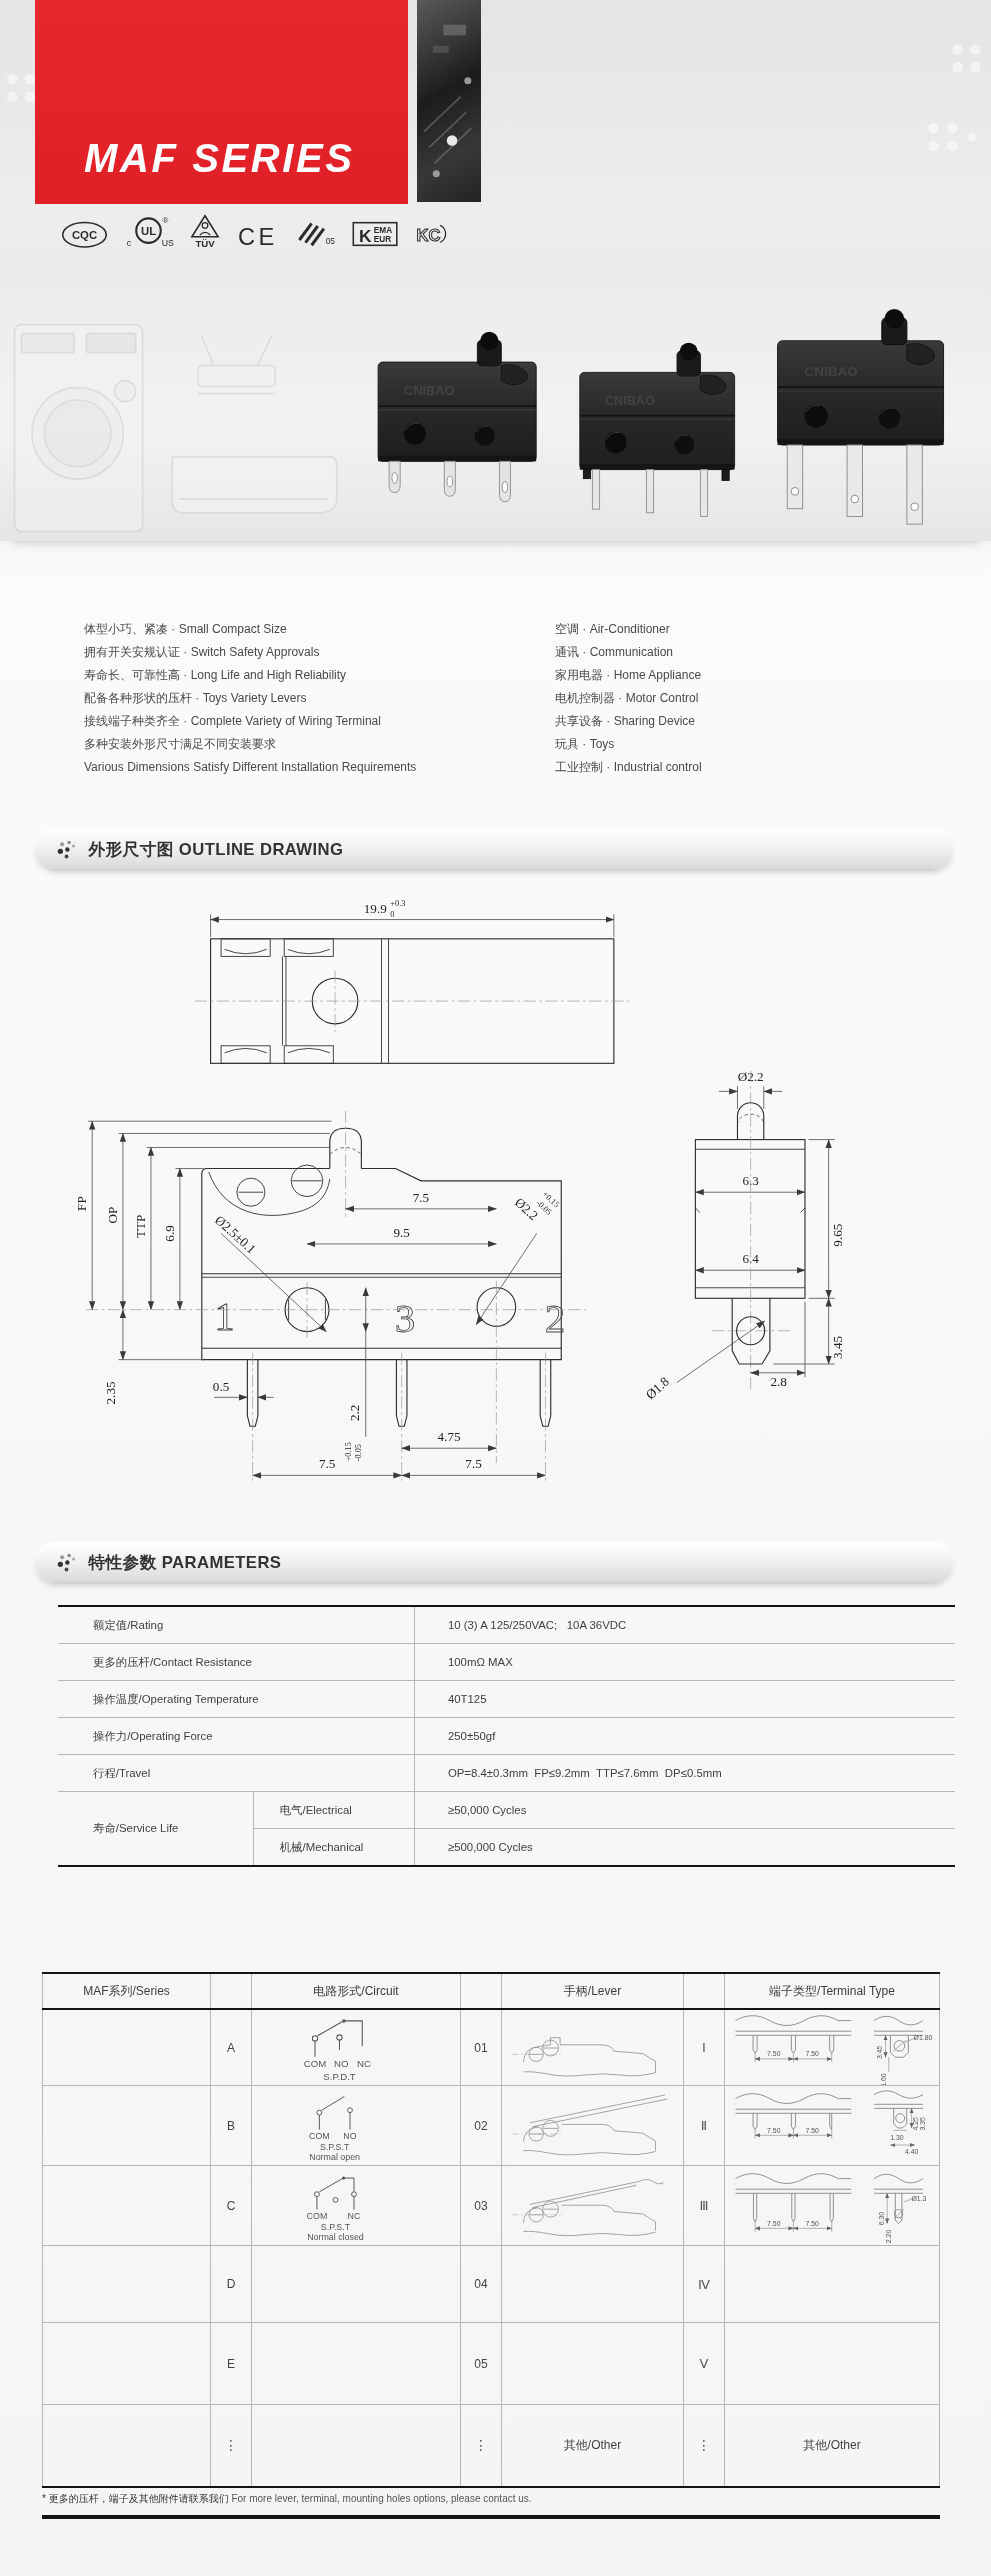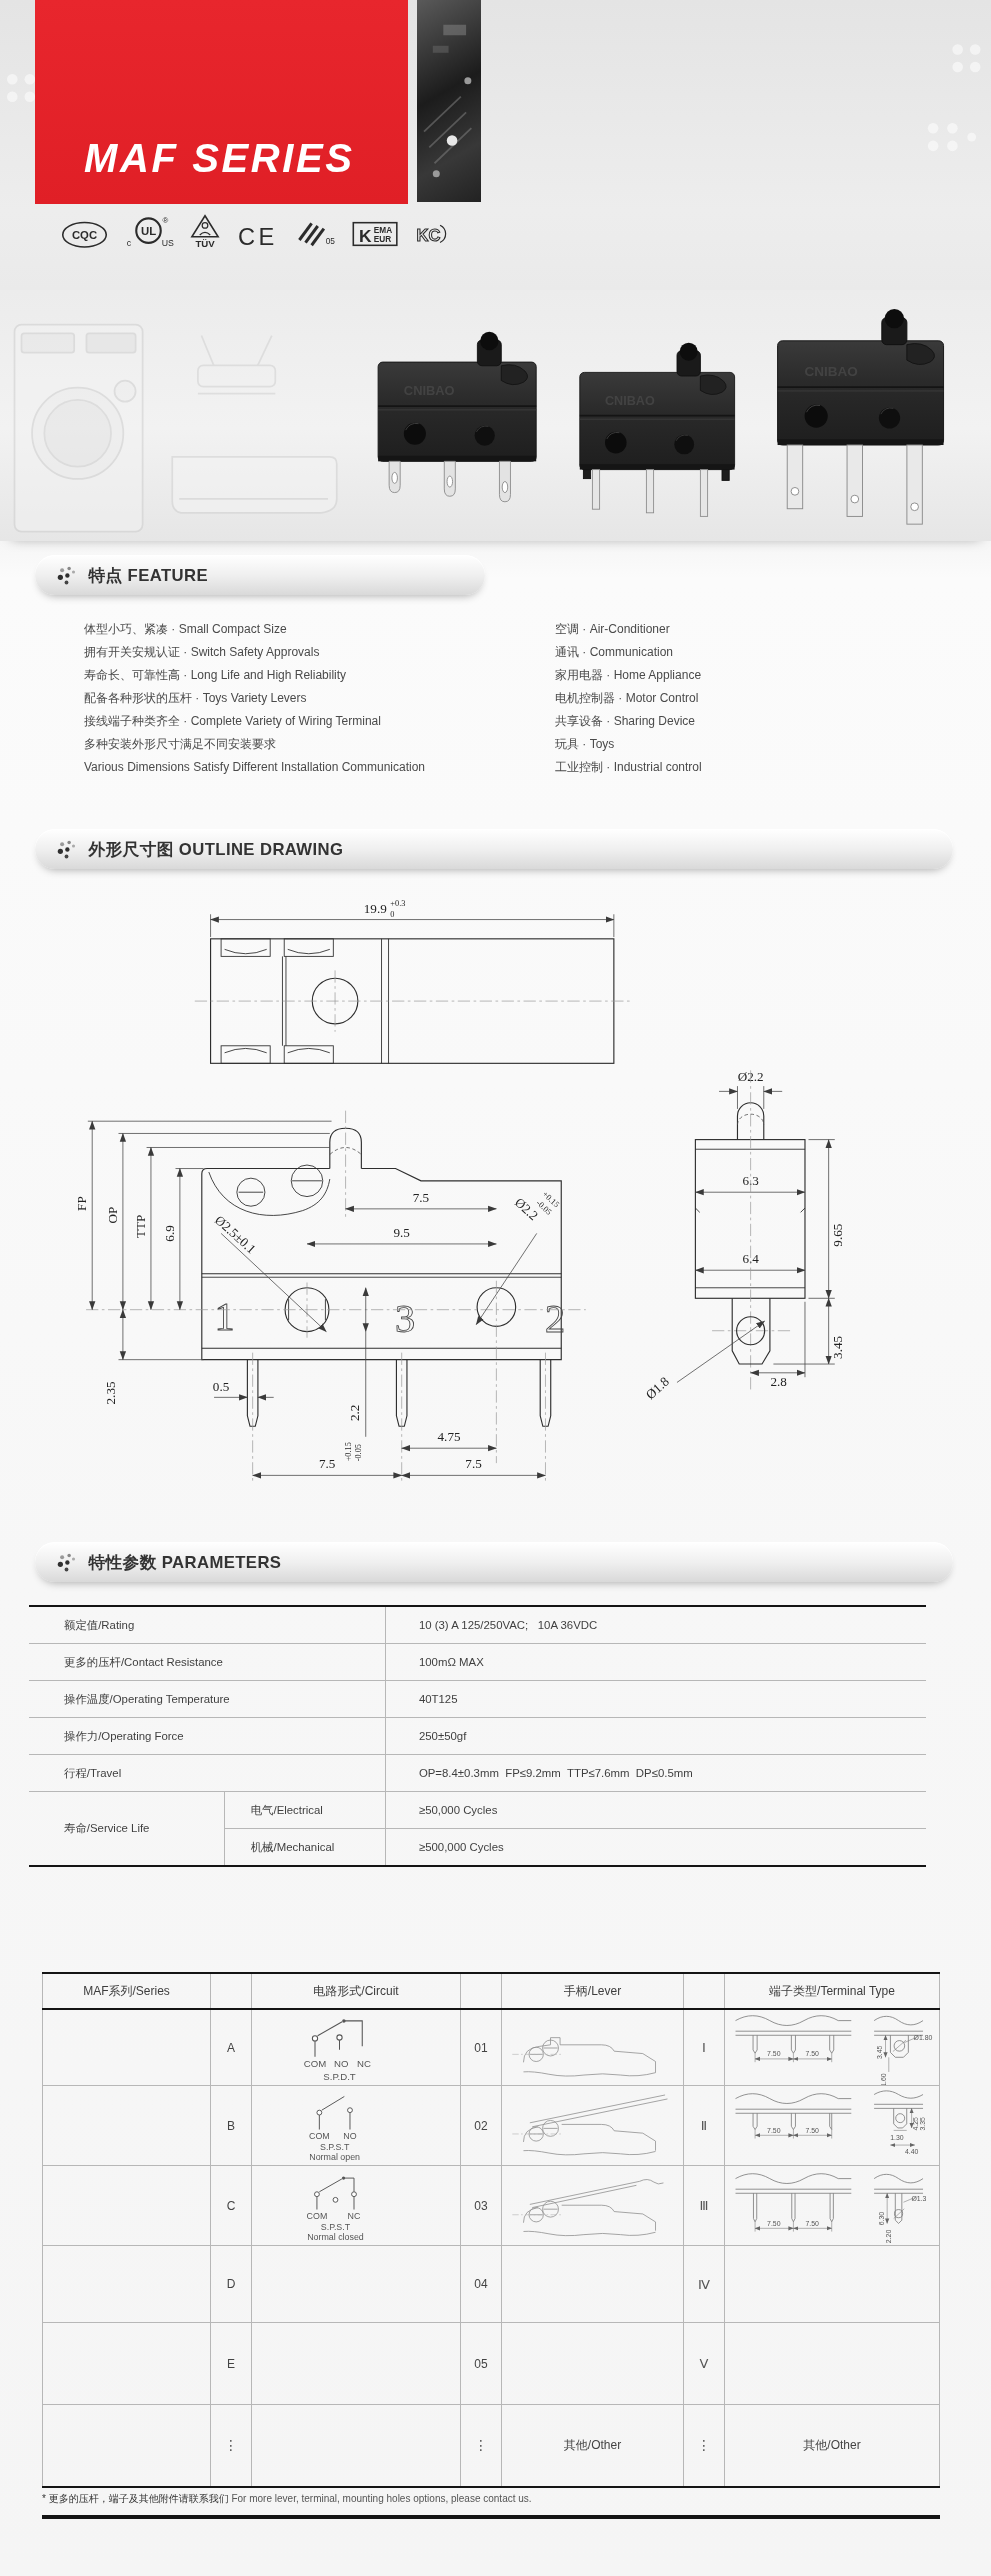--- a/index.html
+++ b/index.html
@@ -32,21 +32,21 @@
   .ol{stroke:#2e2e2e;fill:none;stroke-width:1.3;}
   .ol2{stroke:#2e2e2e;fill:none;stroke-width:1;}
   .dm{stroke:#4a4a4a;fill:none;stroke-width:.9;}
   .dsh{stroke:#4a4a4a;fill:none;stroke-width:.9;stroke-dasharray:4 3;}
   .cl{stroke:#999;fill:none;stroke-width:.8;stroke-dasharray:14 4 3 4;}
   .dt{font:15px "Liberation Serif",serif;fill:#222;}
   .dts{font:9.5px "Liberation Serif",serif;fill:#222;}
   .dnum{font:46px "Liberation Serif",serif;fill:none;stroke:#444;stroke-width:1;}
   
   table{border-collapse:collapse;}
-  .ptable{position:absolute;left:29px;top:1605px;width:897px;table-layout:fixed;
+  .ptable{position:absolute;left:58px;top:1605px;width:897px;table-layout:fixed;
           border-top:2.6px solid #141414;border-bottom:2.6px solid #141414;font-size:11.4px;color:#3f3f3f;}
   .ptable td{height:34px;border-top:0.9px solid #b7b7b7;}
   .ptable tr:first-child td{border-top:none;}
   .p-label{padding-left:35px;}
   .p-sub{border-left:0.9px solid #b7b7b7;padding-left:26px;}
   .p-value{border-left:0.9px solid #b7b7b7;padding-left:33px;white-space:pre;}
   
   .otable{position:absolute;left:42px;top:1972px;width:898px;table-layout:fixed;
           border-top:2.6px solid #141414;border-bottom:2.6px solid #141414;font-size:12px;color:#444;}
   .otable td{border:0.9px solid #b7b7b7;text-align:center;vertical-align:middle;padding:0;}
@@ -235,40 +235,29 @@
         <rect x="22" y="144" width="16" height="66"></rect>
           <circle cx="30" cy="192" r="4" fill="#fff"></circle>
         <rect x="84" y="144" width="16" height="74"></rect>
           <circle cx="92" cy="200" r="4" fill="#fff"></circle>
         <rect x="146" y="144" width="16" height="82"></rect>
           <circle cx="154" cy="208" r="4" fill="#fff"></circle>
       </g>
     </svg>
   </div>
 
-  <div class="pill" style="left:35px;top:555px;width:450px">
-    <svg width="21" height="21" viewBox="0 0 24 24">
-      <circle cx="7" cy="6" r="2.3" fill="#999"></circle>
-        <circle cx="15" cy="4" r="2" fill="#888"></circle>
-        <circle cx="5" cy="14" r="3" fill="#2f2f2f"></circle>
-        <circle cx="13" cy="12" r="2.5" fill="#2f2f2f"></circle>
-        <circle cx="20" cy="8" r="1.8" fill="#aaa"></circle>
-        <circle cx="12" cy="20" r="2.2" fill="#444"></circle>
-    </svg>
-    <span class="t">特点 FEATURE</span>
-  </div>
 
   <div class="plist" style="left:84px;top:618px">
     <div>体型小巧、紧凑 · Small Compact Size</div>
     <div>拥有开关安规认证 · Switch Safety Approvals</div>
     <div>寿命长、可靠性高 · Long Life and High Reliability</div>
     <div>配备各种形状的压杆 · Toys Variety Levers</div>
     <div>接线端子种类齐全 · Complete Variety of Wiring Terminal</div>
     <div>多种安装外形尺寸满足不同安装要求</div>
-    <div>Various Dimensions Satisfy Different Installation Communication</div>
+    <div>Various Dimensions Satisfy Different Installation Requirements</div>
   </div>
   <div class="plist" style="left:555px;top:618px">
     <div>空调 · Air-Conditioner</div>
     <div>通讯 · Communication</div>
     <div>家用电器 · Home Appliance</div>
     <div>电机控制器 · Motor Control</div>
     <div>共享设备 · Sharing Device</div>
     <div>玩具 · Toys</div>
     <div>工业控制 · Industrial control</div>
   </div>

